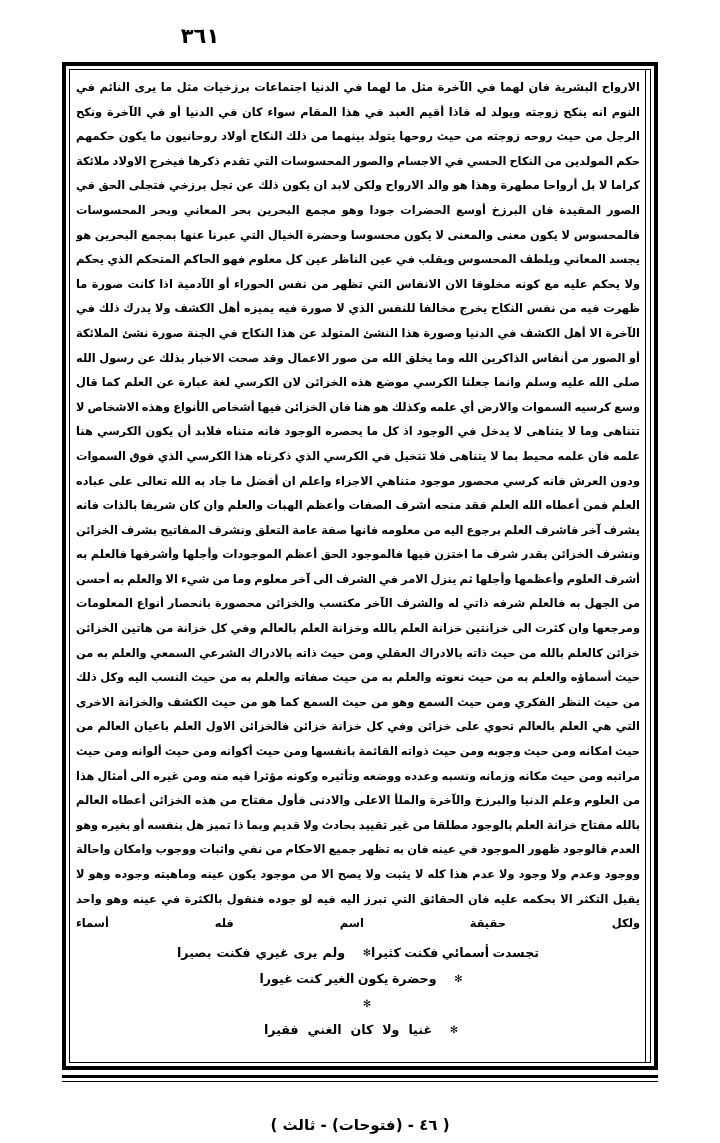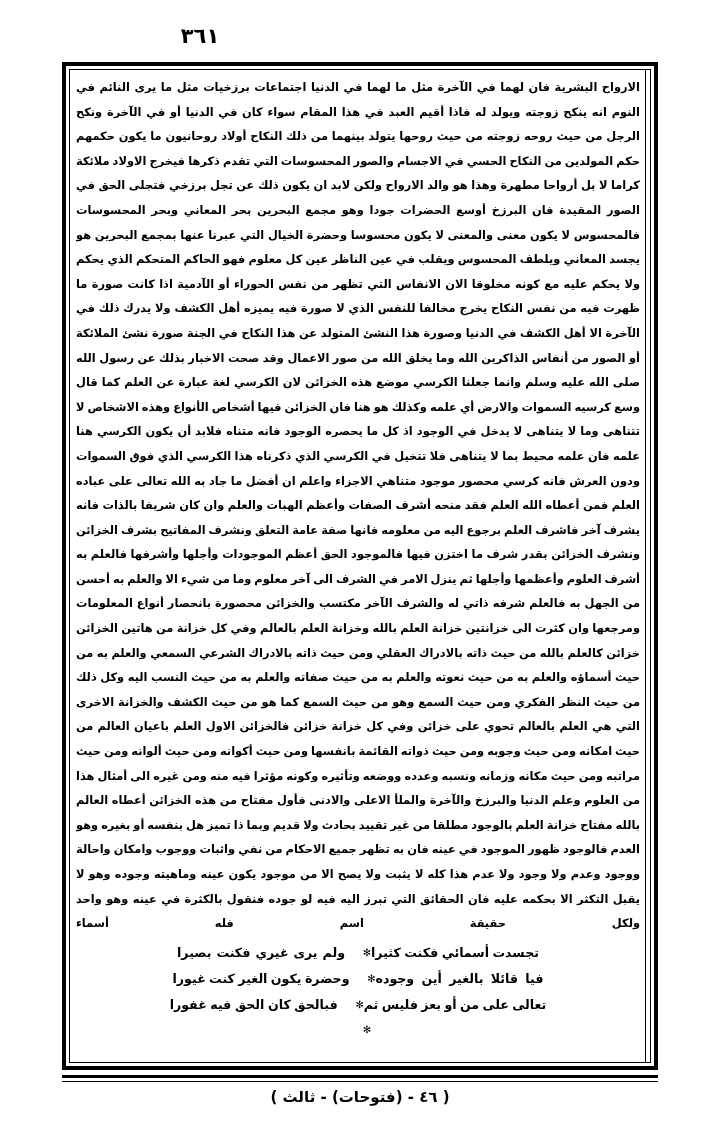--- a/index.html
+++ b/index.html
@@ -132,21 +132,21 @@
     top: 1075px;
     height: 0;
     border-top: 3px solid #000;
   }
   .footer-rule.thin {
     top: 1081px;
     border-top: 1px solid #000;
   }
   .signature {
     position: absolute;
-    top: 1088px;
+    top: 1116px;
     left: 0;
     width: 720px;
     text-align: center;
     direction: rtl;
     font-family: "DejaVu Sans", sans-serif;
     font-size: 15px;
     font-weight: 600;
     letter-spacing: 0.5px;
   }
 </style>
@@ -165,33 +165,31 @@
 
     <div class="poem">
 
       <div class="poem-line">
         <span class="hemistich hemistich-second">تجسدت أسمائي فكنت كثيرا</span>
         <span class="star-sep">✻</span>
         <span class="hemistich hemistich-first">ولم يرى غيري فكنت بصيرا</span>
       </div>
 
       <div class="poem-line">
-        <span class="hemistich hemistich-second">فيا قائلا بالغير أين وجوده</span>
         <span class="star-sep">✻</span>
         <span class="hemistich hemistich-first">وحضرة يكون الغير كنت غيورا</span>
       </div>
 
       <div class="poem-line">
-        <span class="hemistich hemistich-second">تعالى على من أو بعز فليس ثم</span>
         <span class="star-sep">✻</span>
-        <span class="hemistich hemistich-first">فبالحق كان الحق فيه غفورا</span>
       </div>
 
       <div class="poem-line">
         <span class="star-sep">✻</span>
+        <span class="hemistich hemistich-first">غنيا ولا كان الغني فقيرا</span>
       </div>
 
     </div>
   </div>
 </div>
 
 <div class="footer-rule"></div>
 <div class="footer-rule thin"></div>
 
 <div class="signature">( ٤٦ - (فتوحات) - ثالث )</div>

